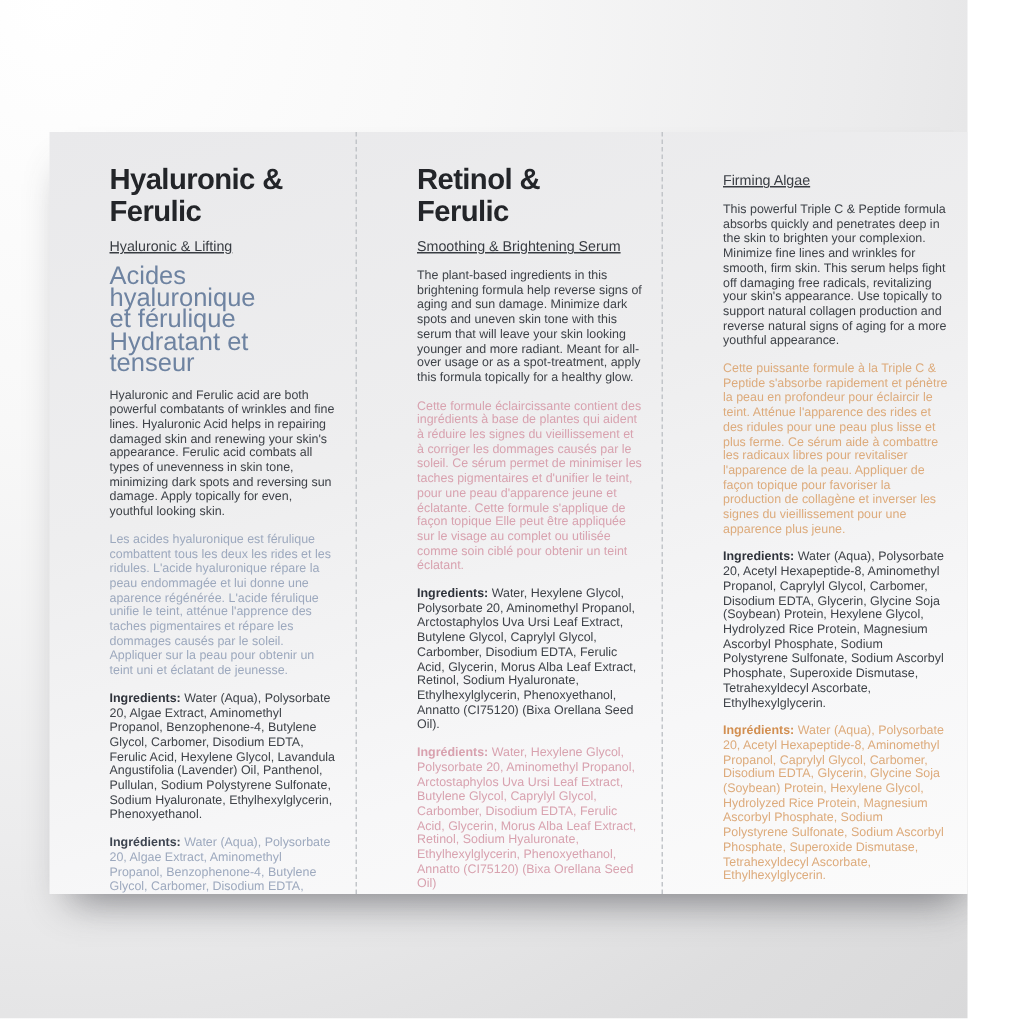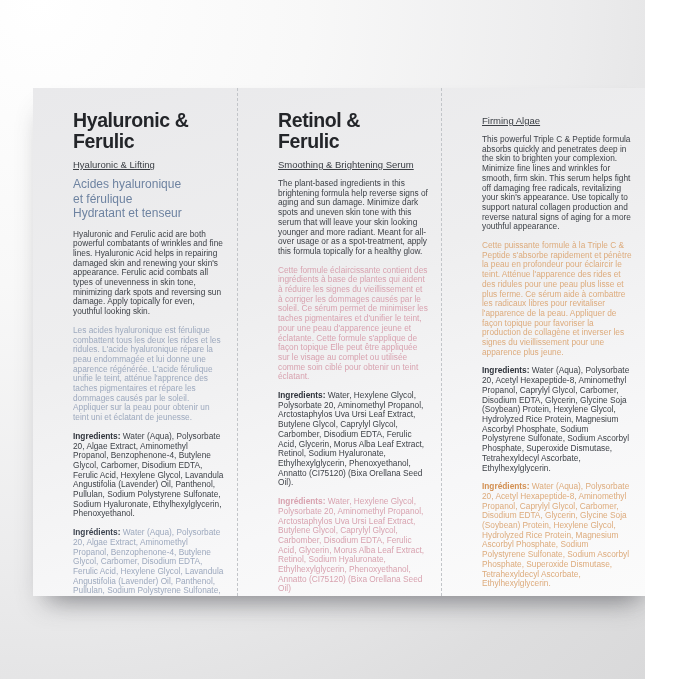--- a/index.html
+++ b/index.html
@@ -20,21 +20,21 @@
     width:204px; box-sizing:border-box;
     padding:20px 12px 6px 40px;
   }
   .col + .col { border-left:1px dashed #c2c5c9; }
   .title {
     margin:2px 0 0; white-space:pre-line;
     font-weight:bold; font-size:19.5px; line-height:21px;
     letter-spacing:-0.4px; color:#232529;
   }
   .sub-en { margin-top:7px; font-size:9.5px; line-height:11px; color:#393d43;text-decoration:underline; }
-  .sub-fr { margin-top:7px; font-size:12px; line-height:14.5px; white-space:pre-line; }
+  .sub-fr { margin-top:7px; font-size:17px; line-height:14.5px; white-space:pre-line; }
   .body   { margin:9px 0 0; font-size:8.3px; line-height:9.7px; color:#3e4248; }
   .lab    { font-weight:bold; }
   .lab-en { color:#2f333b; }
 </style>
 </head>
 <body>
 
 <div class="scene">
   <div class="sheet">
 

